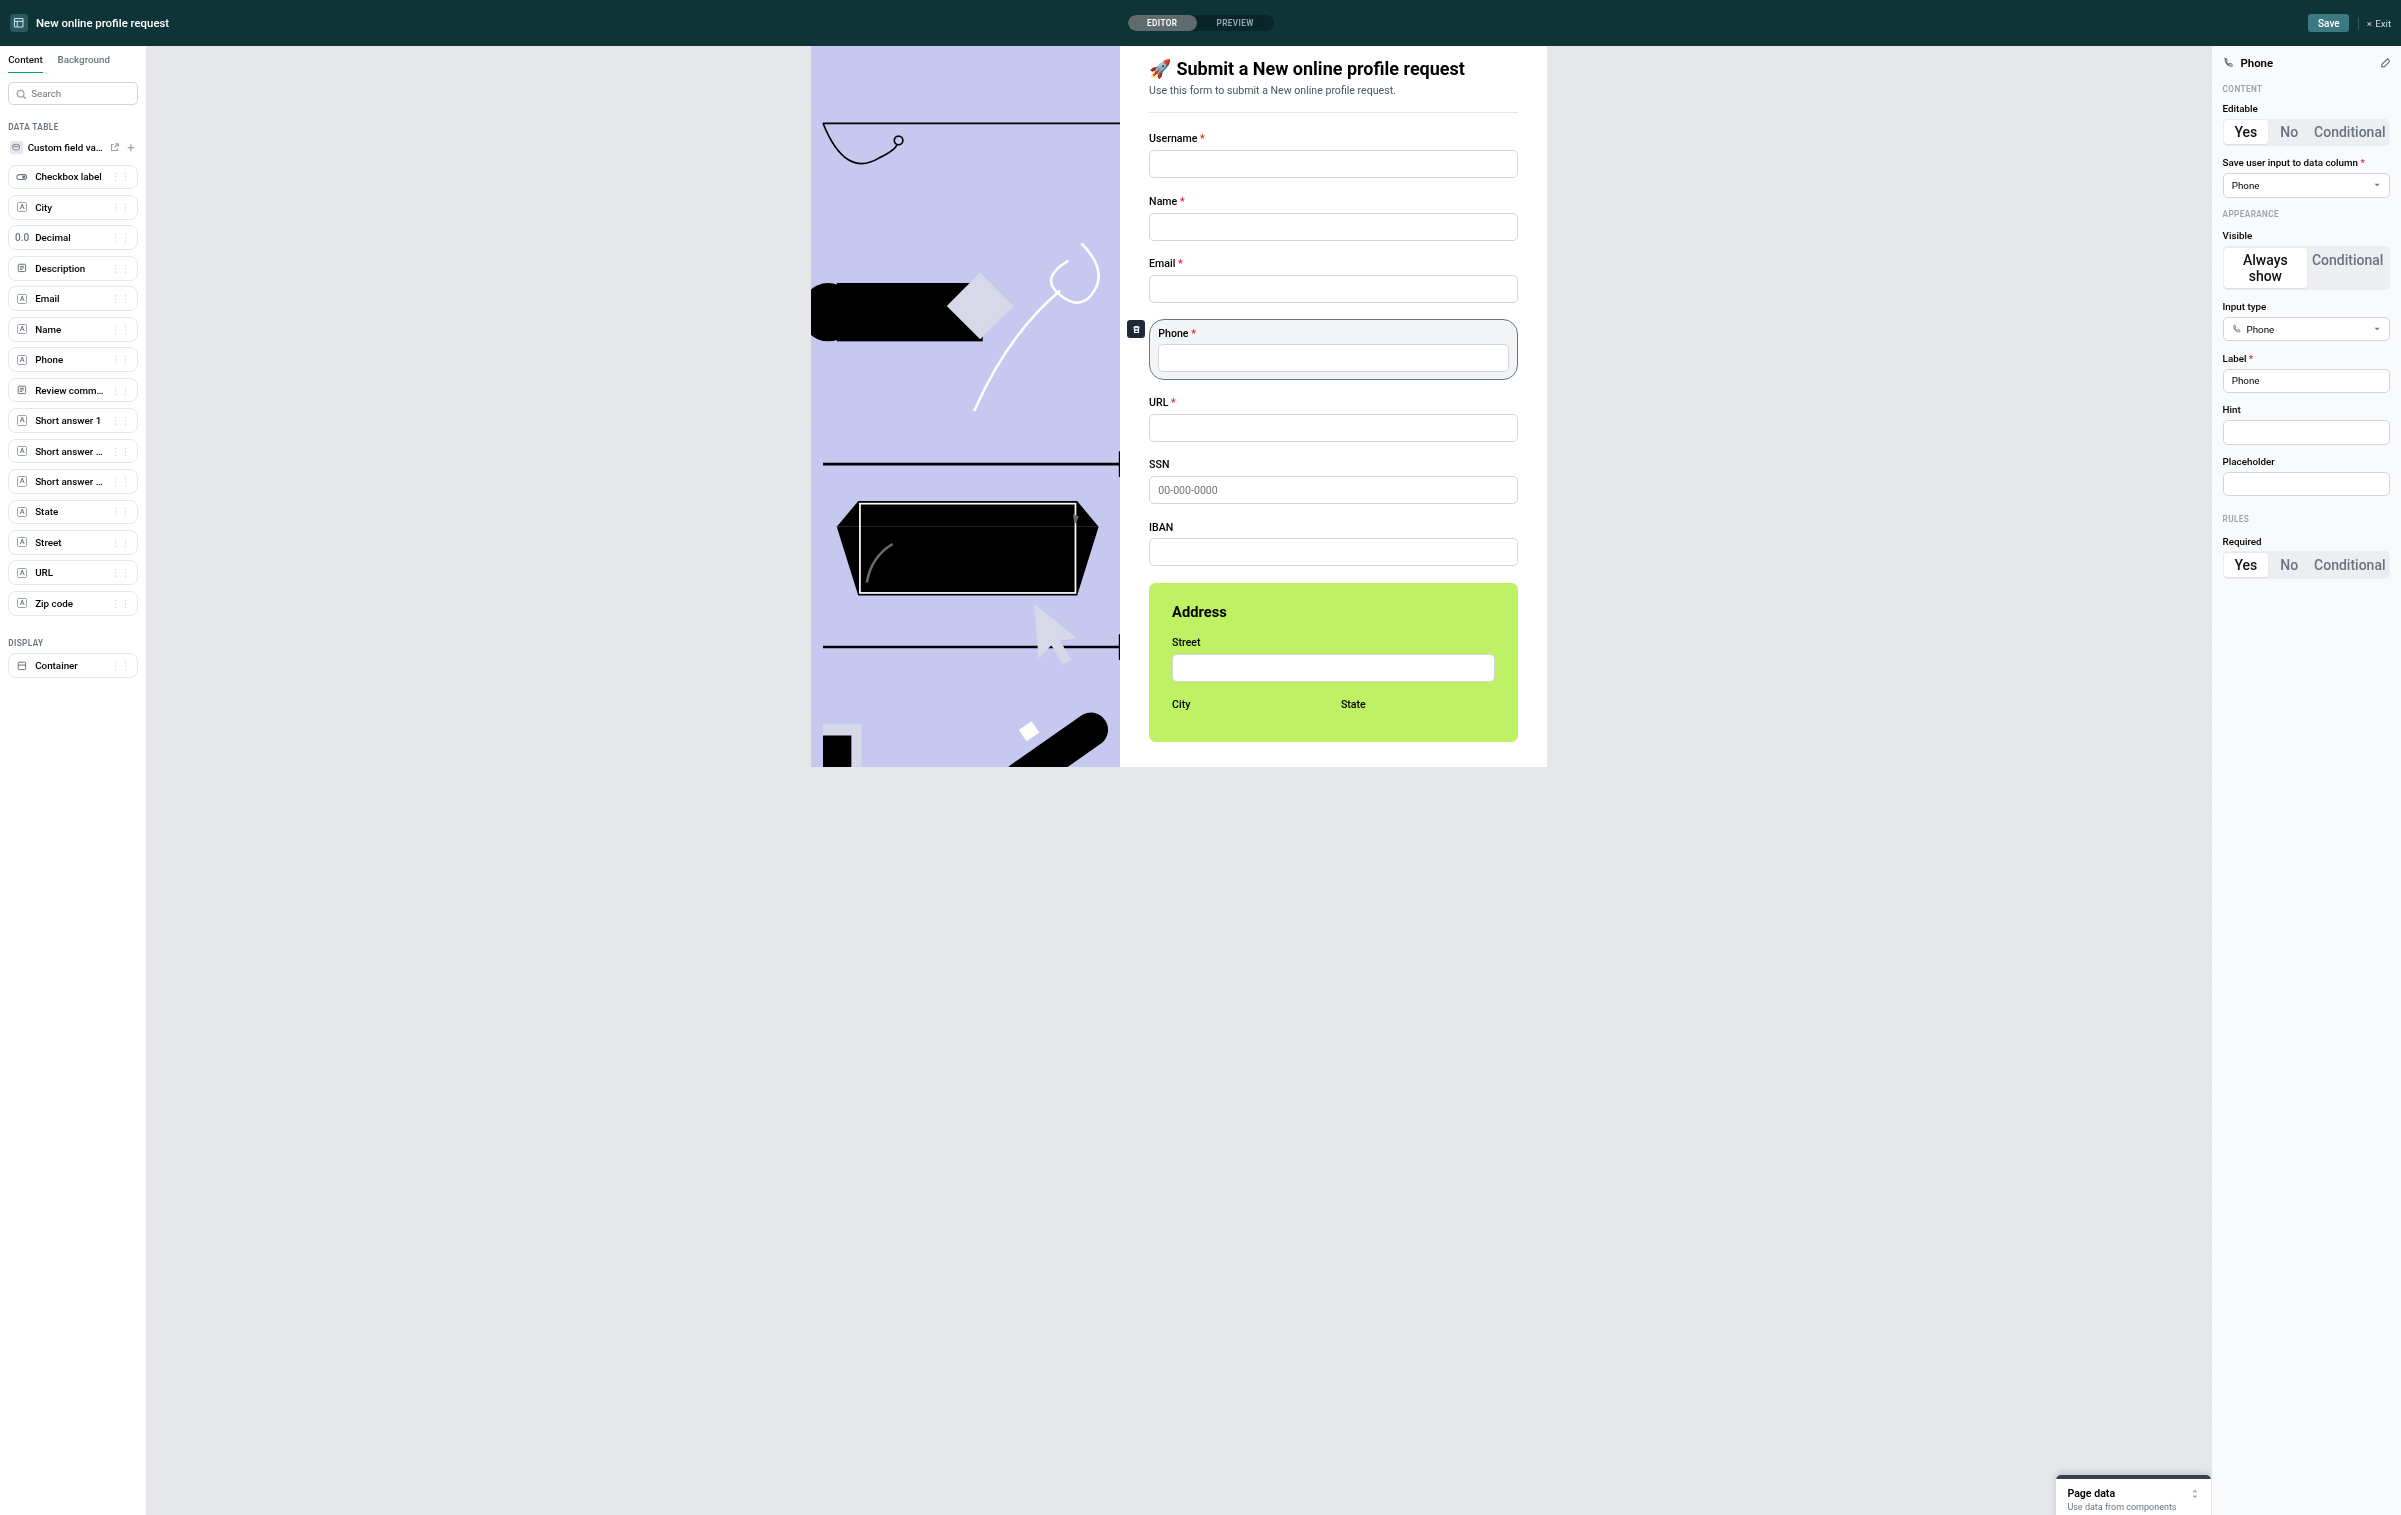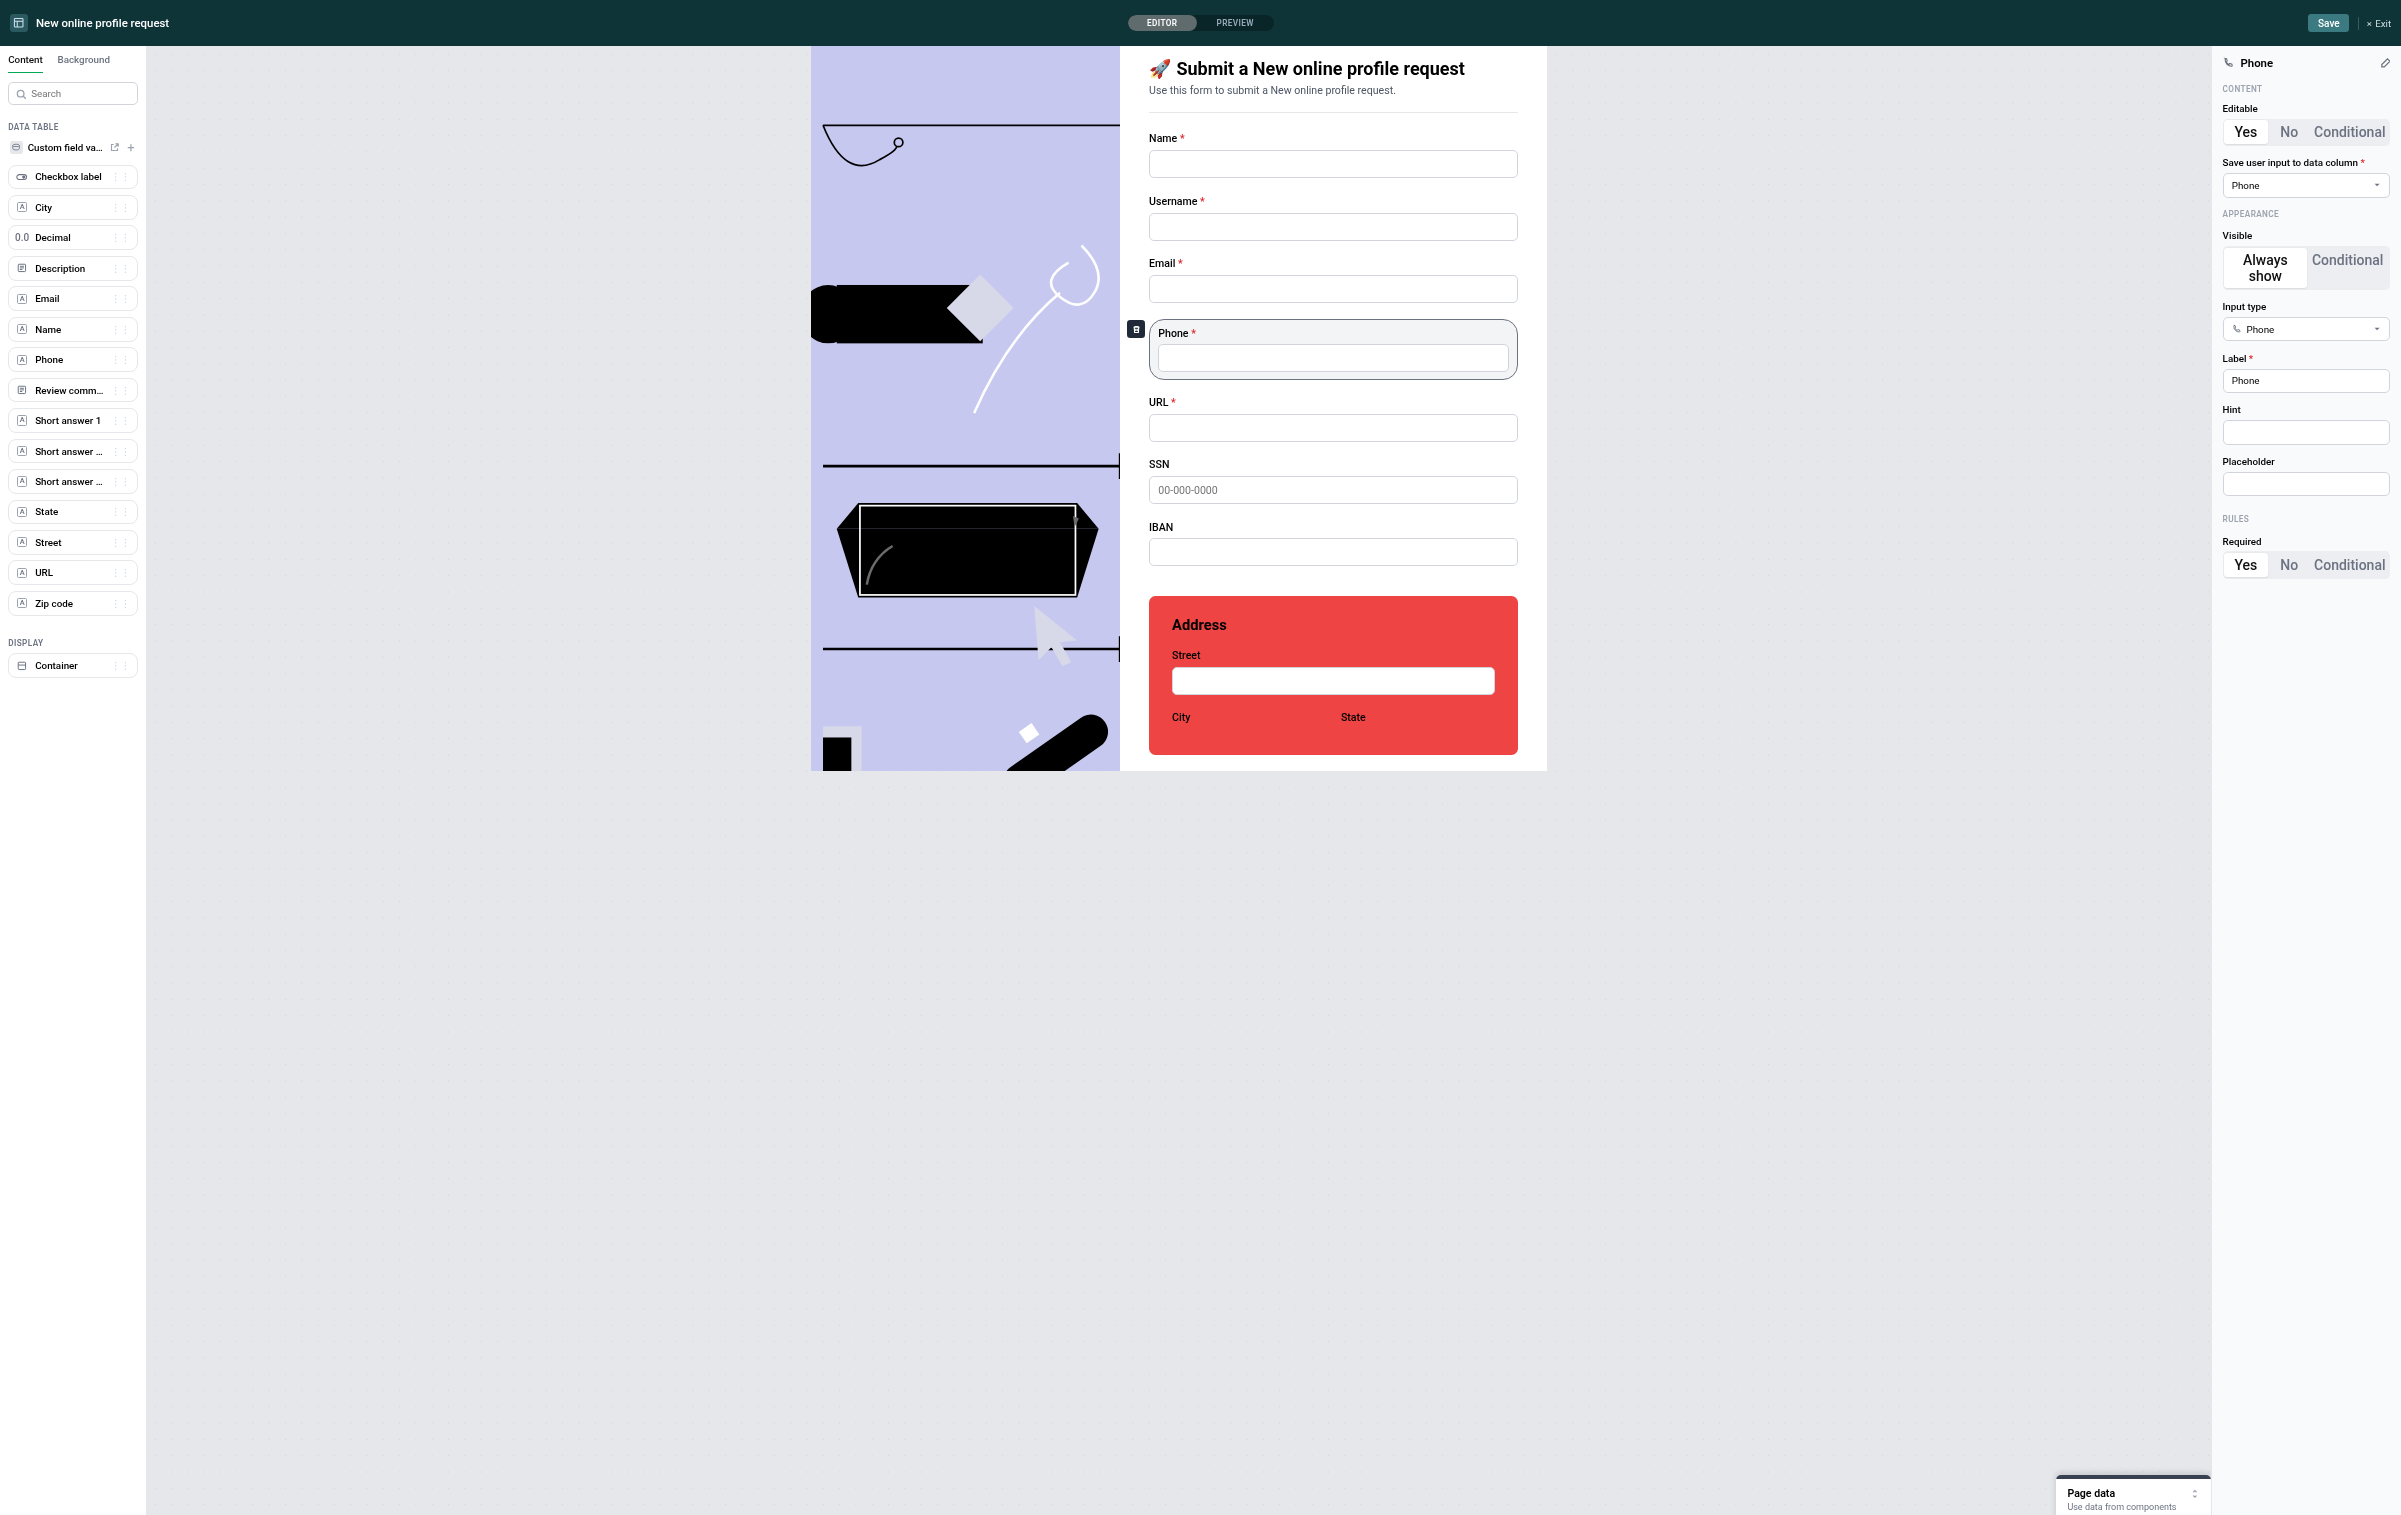--- a/index.html
+++ b/index.html
@@ -44,21 +44,21 @@
 .form-title { font-size: 18px; font-weight: 700; margin-bottom: 4.9px; display: flex; align-items: center; gap: 4.9px; }
 .form-subtitle { font-size: 10.6px; color: #4b5563; margin-bottom: 14.7px; }
 .form-hr { border: none; border-top: 0.8px solid #e5e7eb; margin-bottom: 19.6px; }
 .form-field { margin-bottom: 16.3px; }
 .form-label { font-size: 10.6px; font-weight: 500; display: block; margin-bottom: 4.9px; }
 .req { color: #dc2626; }
 .form-input { width: 100%; border: 0.8px solid #d1d5db; border-radius: 4.9px; padding: 6.5px 8.2px; font-size: 10.6px; }
 .field-selected { border: 0.8px solid #6b7280; background: #f3f4f6; border-radius: 15px; padding: 6.5px 8.2px; position: relative; }
 .field-selected .form-input { background: #fff; }
 .delete-btn { position: absolute; left: -23px; top: 0; width: 18px; height: 18px; background: #1f2937; border-radius: 3.3px; display: flex; align-items: center; justify-content: center; color: #fff; cursor: pointer; }
-.address-block { background: #ef4444; border-radius: 6.5px; padding: 19.6px 23px 9.8px; margin-top: 30px; }
+.address-block { background: #bef264; border-radius: 6.5px; padding: 19.6px 23px 9.8px; margin-top: 17px; }
 .address-title { font-size: 14.7px; font-weight: 700; margin-bottom: 14.7px; }
 .address-row { display: flex; gap: 14.7px; }
 .address-row .form-field { flex: 1; }
 
 .right-panel { width: 190px; background: #f9fafb; border-left: 0.8px solid #e5e7eb; overflow-y: auto; padding: 9.8px 10.6px; }
 .rp-header { display: flex; align-items: center; gap: 6.5px; margin-bottom: 14.7px; }
 .rp-header .icon { color: #6b7280; }
 .rp-header .title { font-size: 11.4px; font-weight: 600; flex: 1; }
 .rp-header .edit { color: #6b7280; cursor: pointer; }
 .rp-section-title { font-size: 8.2px; font-weight: 600; color: #9ca3af; letter-spacing: 0.4px; margin-bottom: 8.2px; }
@@ -306,25 +306,25 @@
         </div>
         <div class="form-content">
           <div class="form-title">
               <span>🚀</span>
               <span>Submit a New online profile request</span>
             </div>
           <div class="form-subtitle">Use this form to submit a New online profile request.</div>
           <hr class="form-hr">
 
           <div class="form-field">
+            <label class="form-label"><span>Username</span> <span class="req">*</span></label>
+            <input class="form-input" style="">
+          </div>
+          <div class="form-field">
             <label class="form-label"><span>Name</span> <span class="req">*</span></label>
-            <input class="form-input" style="">
-          </div>
-          <div class="form-field">
-            <label class="form-label"><span>Username</span> <span class="req">*</span></label>
             <input class="form-input" style="">
           </div>
           <div class="form-field">
             <label class="form-label"><span>Email</span> <span class="req">*</span></label>
             <input class="form-input" style="">
           </div>
           <div class="form-field field-selected">
             <div class="delete-btn">
               <svg width="9" height="9" viewBox="0 0 12 12" fill="none" stroke="#fff" stroke-width="1.5">
                   <path d="M2 3h8M4 3V2h4v1M3 3l.5 7h5l.5-7M5 5v3M7 5v3"></path>

